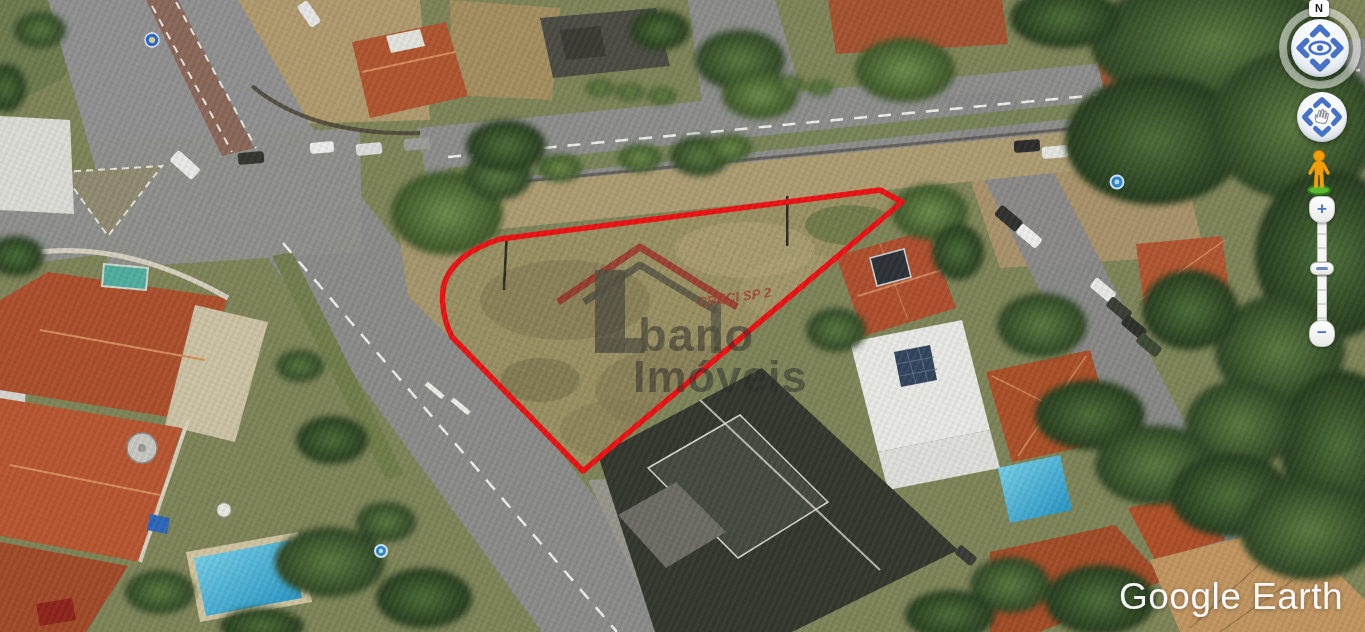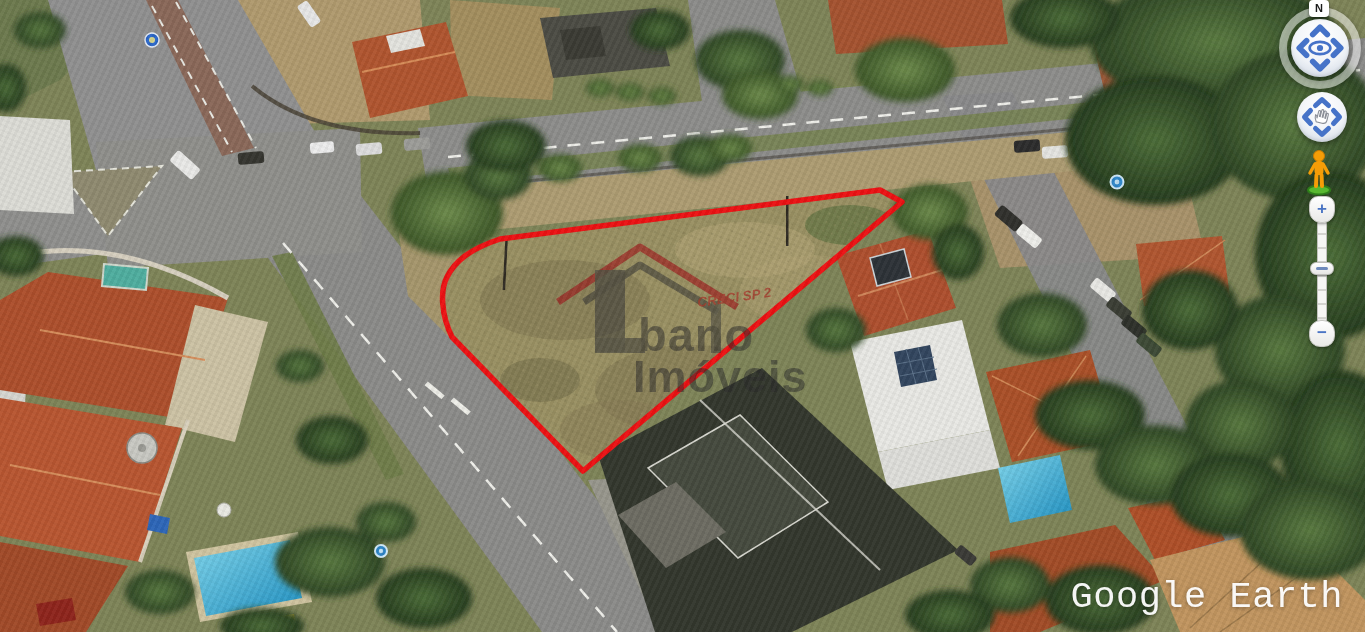--- a/index.html
+++ b/index.html
@@ -28,21 +28,21 @@
   .zoombtn.plus{top:0;border-radius:9px 9px 12px 12px;}
   .zoombtn.minus{top:124px;border-radius:12px 12px 11px 11px;}
   .zoomtrack{position:absolute;left:8px;top:24px;width:10px;height:104px;background:#f6f6f4;
         border:1px solid #c2c2be;box-sizing:border-box;border-radius:4px;cursor:pointer;
         background-image:repeating-linear-gradient(to bottom, transparent 0 12px, #d4d4d0 12px 14px);}
   .zoomhandle{position:absolute;left:1px;top:66px;width:24px;height:13px;background:linear-gradient(#fff,#e6e6e4);
         border:1px solid #bdbdb9;box-sizing:border-box;border-radius:6px;cursor:ns-resize;
         box-shadow:0 1px 2px rgba(0,0,0,.4);}
   .zoomhandle::after{content:"";position:absolute;left:5px;top:4px;width:12px;height:3px;background:#6e89bb;border-radius:2px;}
   #wordmark{position:absolute;right:22px;bottom:14px;z-index:30;color:rgba(255,255,255,.95);
-        font-size:37px;letter-spacing:.5px;text-shadow:0 1px 4px rgba(0,0,0,.35);font-family:Liberation Mono, monospace;}
+        font-size:37px;letter-spacing:.5px;text-shadow:0 1px 4px rgba(0,0,0,.35);}
 </style>
 </head>
 <body>
 
 <div id="map">
 <svg width="1365" height="632" viewBox="0 0 1365 632" xmlns="http://www.w3.org/2000/svg">
   <defs>
     <radialGradient id="gT1">
           <stop offset="0%" stop-color="#5a7a40"></stop>
           <stop offset="100%" stop-color="#2c4423"></stop>

